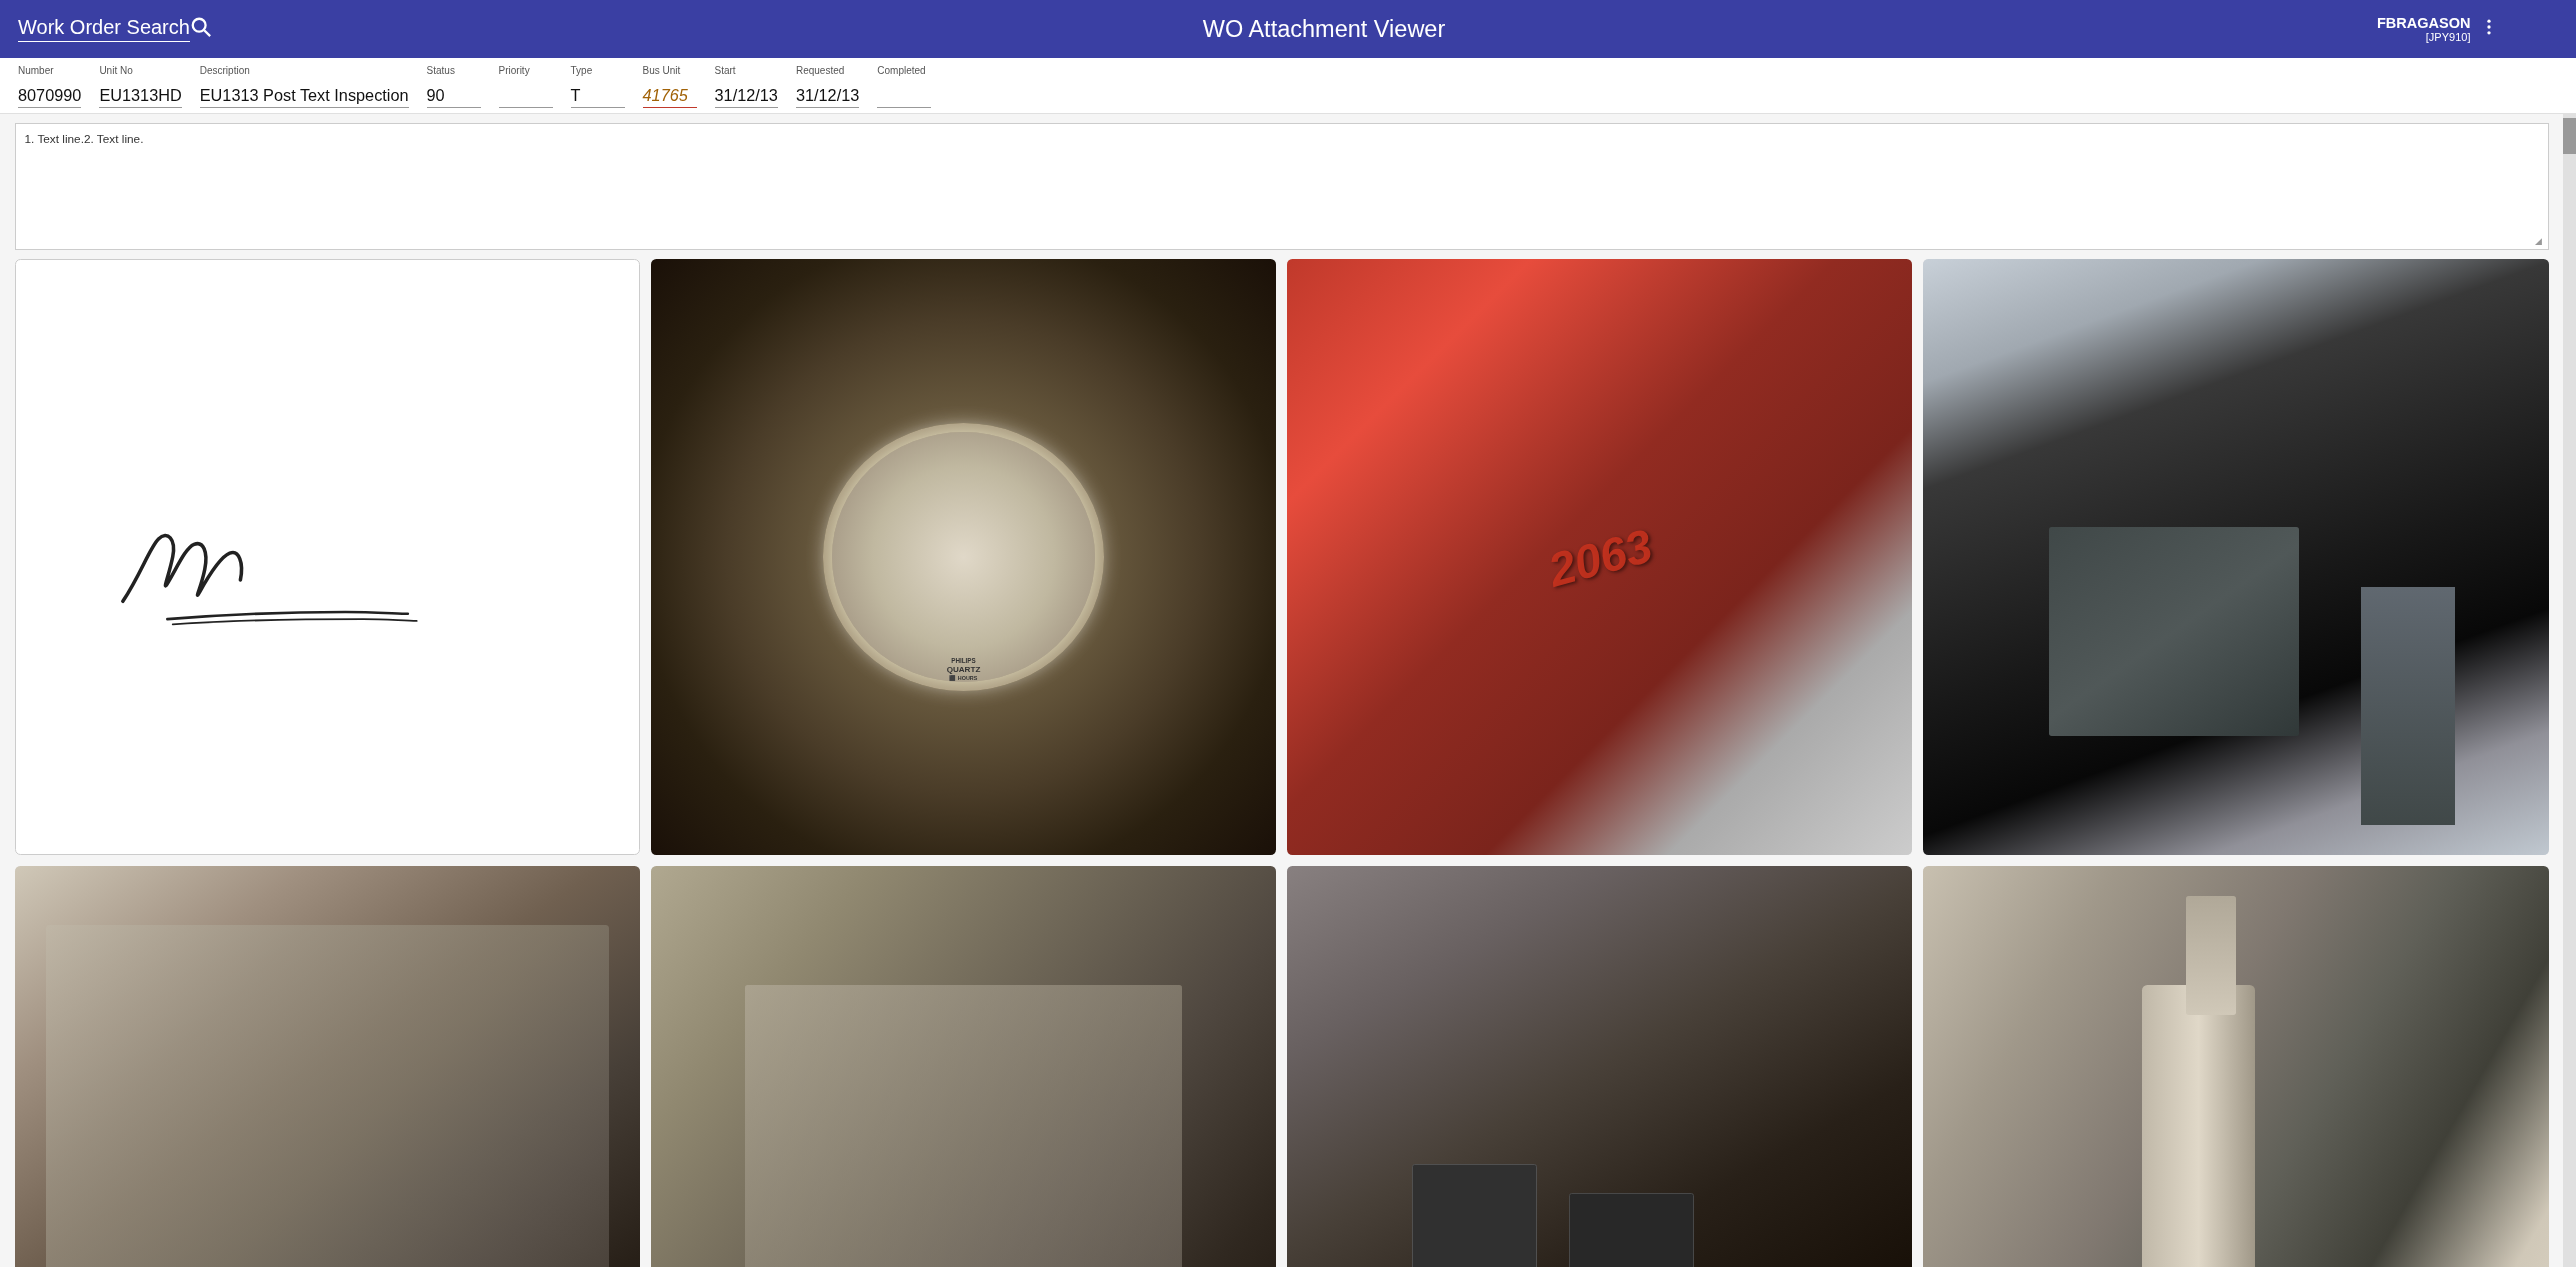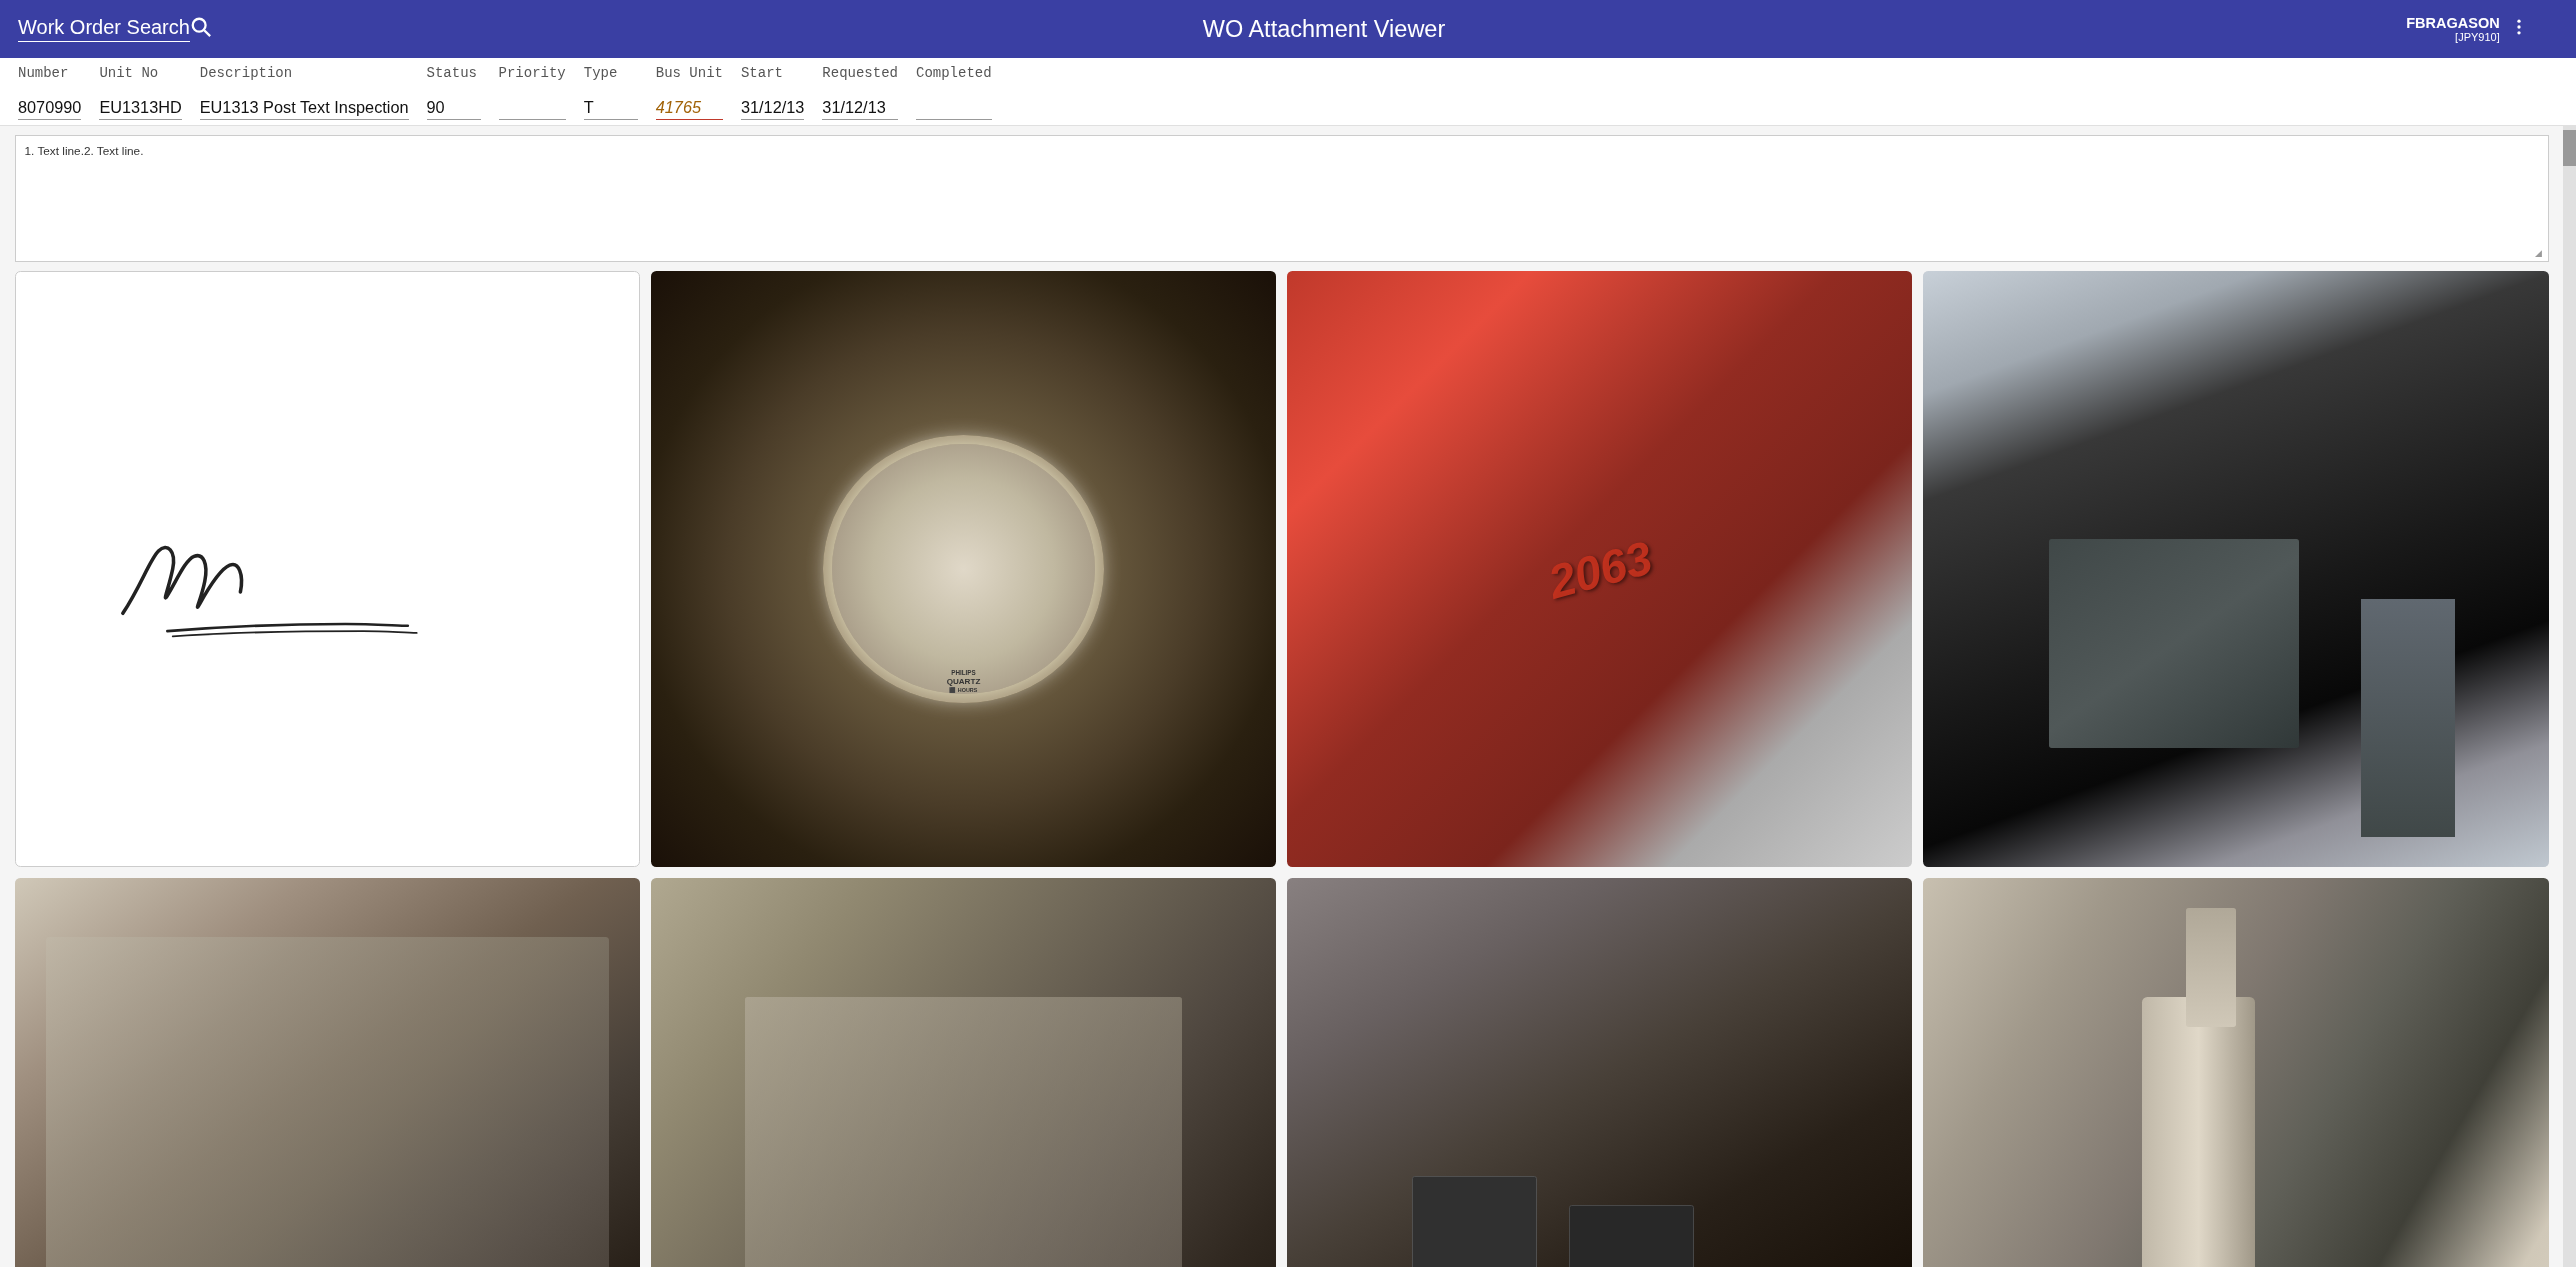--- a/index.html
+++ b/index.html
@@ -38,21 +38,21 @@
     .header-app-title {
       font-size: 23.5px;
       font-weight: 500;
       color: white;
     }
     .header-right {
       display: flex;
       align-items: center;
       gap: 9px;
       min-width: 181px;
-      justify-content: center;
+      justify-content: flex-start;
     }
     .header-user {
       text-align: right;
       color: white;
     }
     .header-username {
       font-size: 14.5px;
       font-weight: bold;
     }
     .header-userid {
@@ -72,24 +72,23 @@
       align-items: flex-end;
       gap: 0;
       border-bottom: 0.9px solid #e0e0e0;
     }
     .wo-field {
       display: flex;
       flex-direction: column;
       margin-right: 18px;
     }
     .wo-field-label {
-      font-size: 14px;
+      font-size: 10px;
       color: #555;
-      margin-bottom: 17px;
-      font-family: Liberation Mono, monospace;
+      margin-bottom: 10px;
     }
     .wo-field-value {
       font-size: 16.3px;
       font-weight: 400;
       color: #111;
       border-bottom: 0.9px solid #999;
       padding-bottom: 1.8px;
       min-width: 54px;
     }
     .wo-field-value.orange-border {

